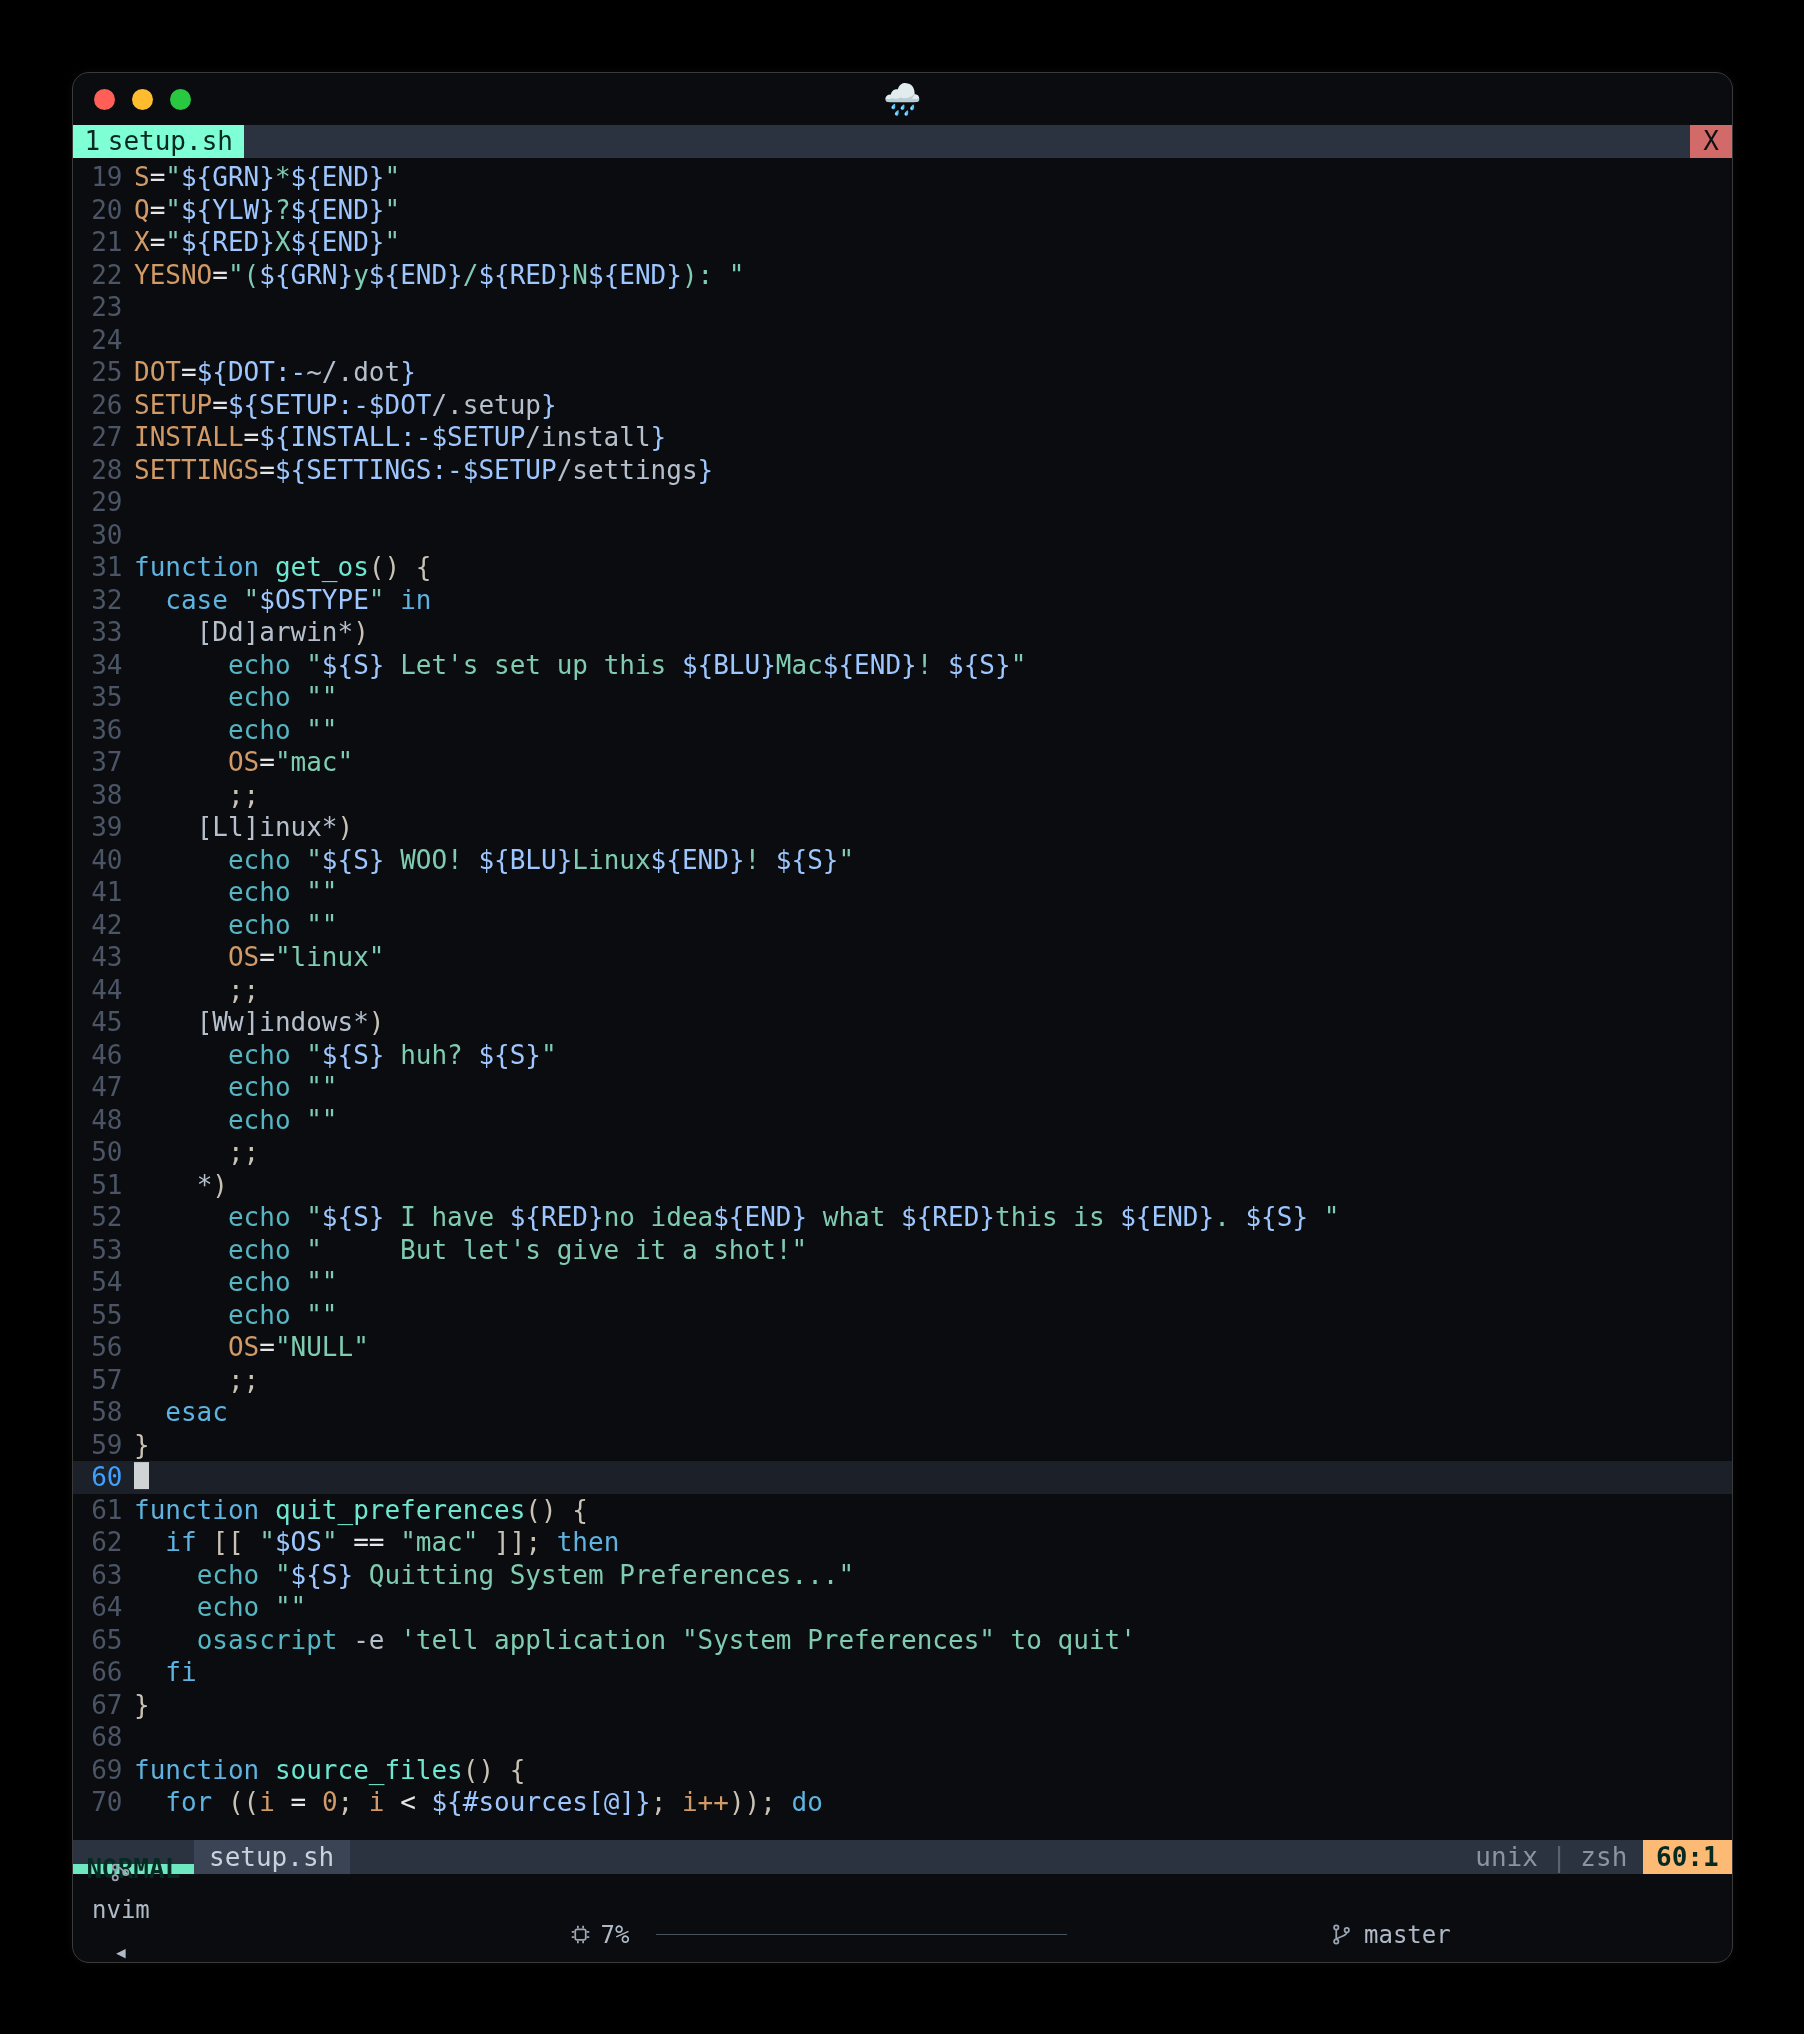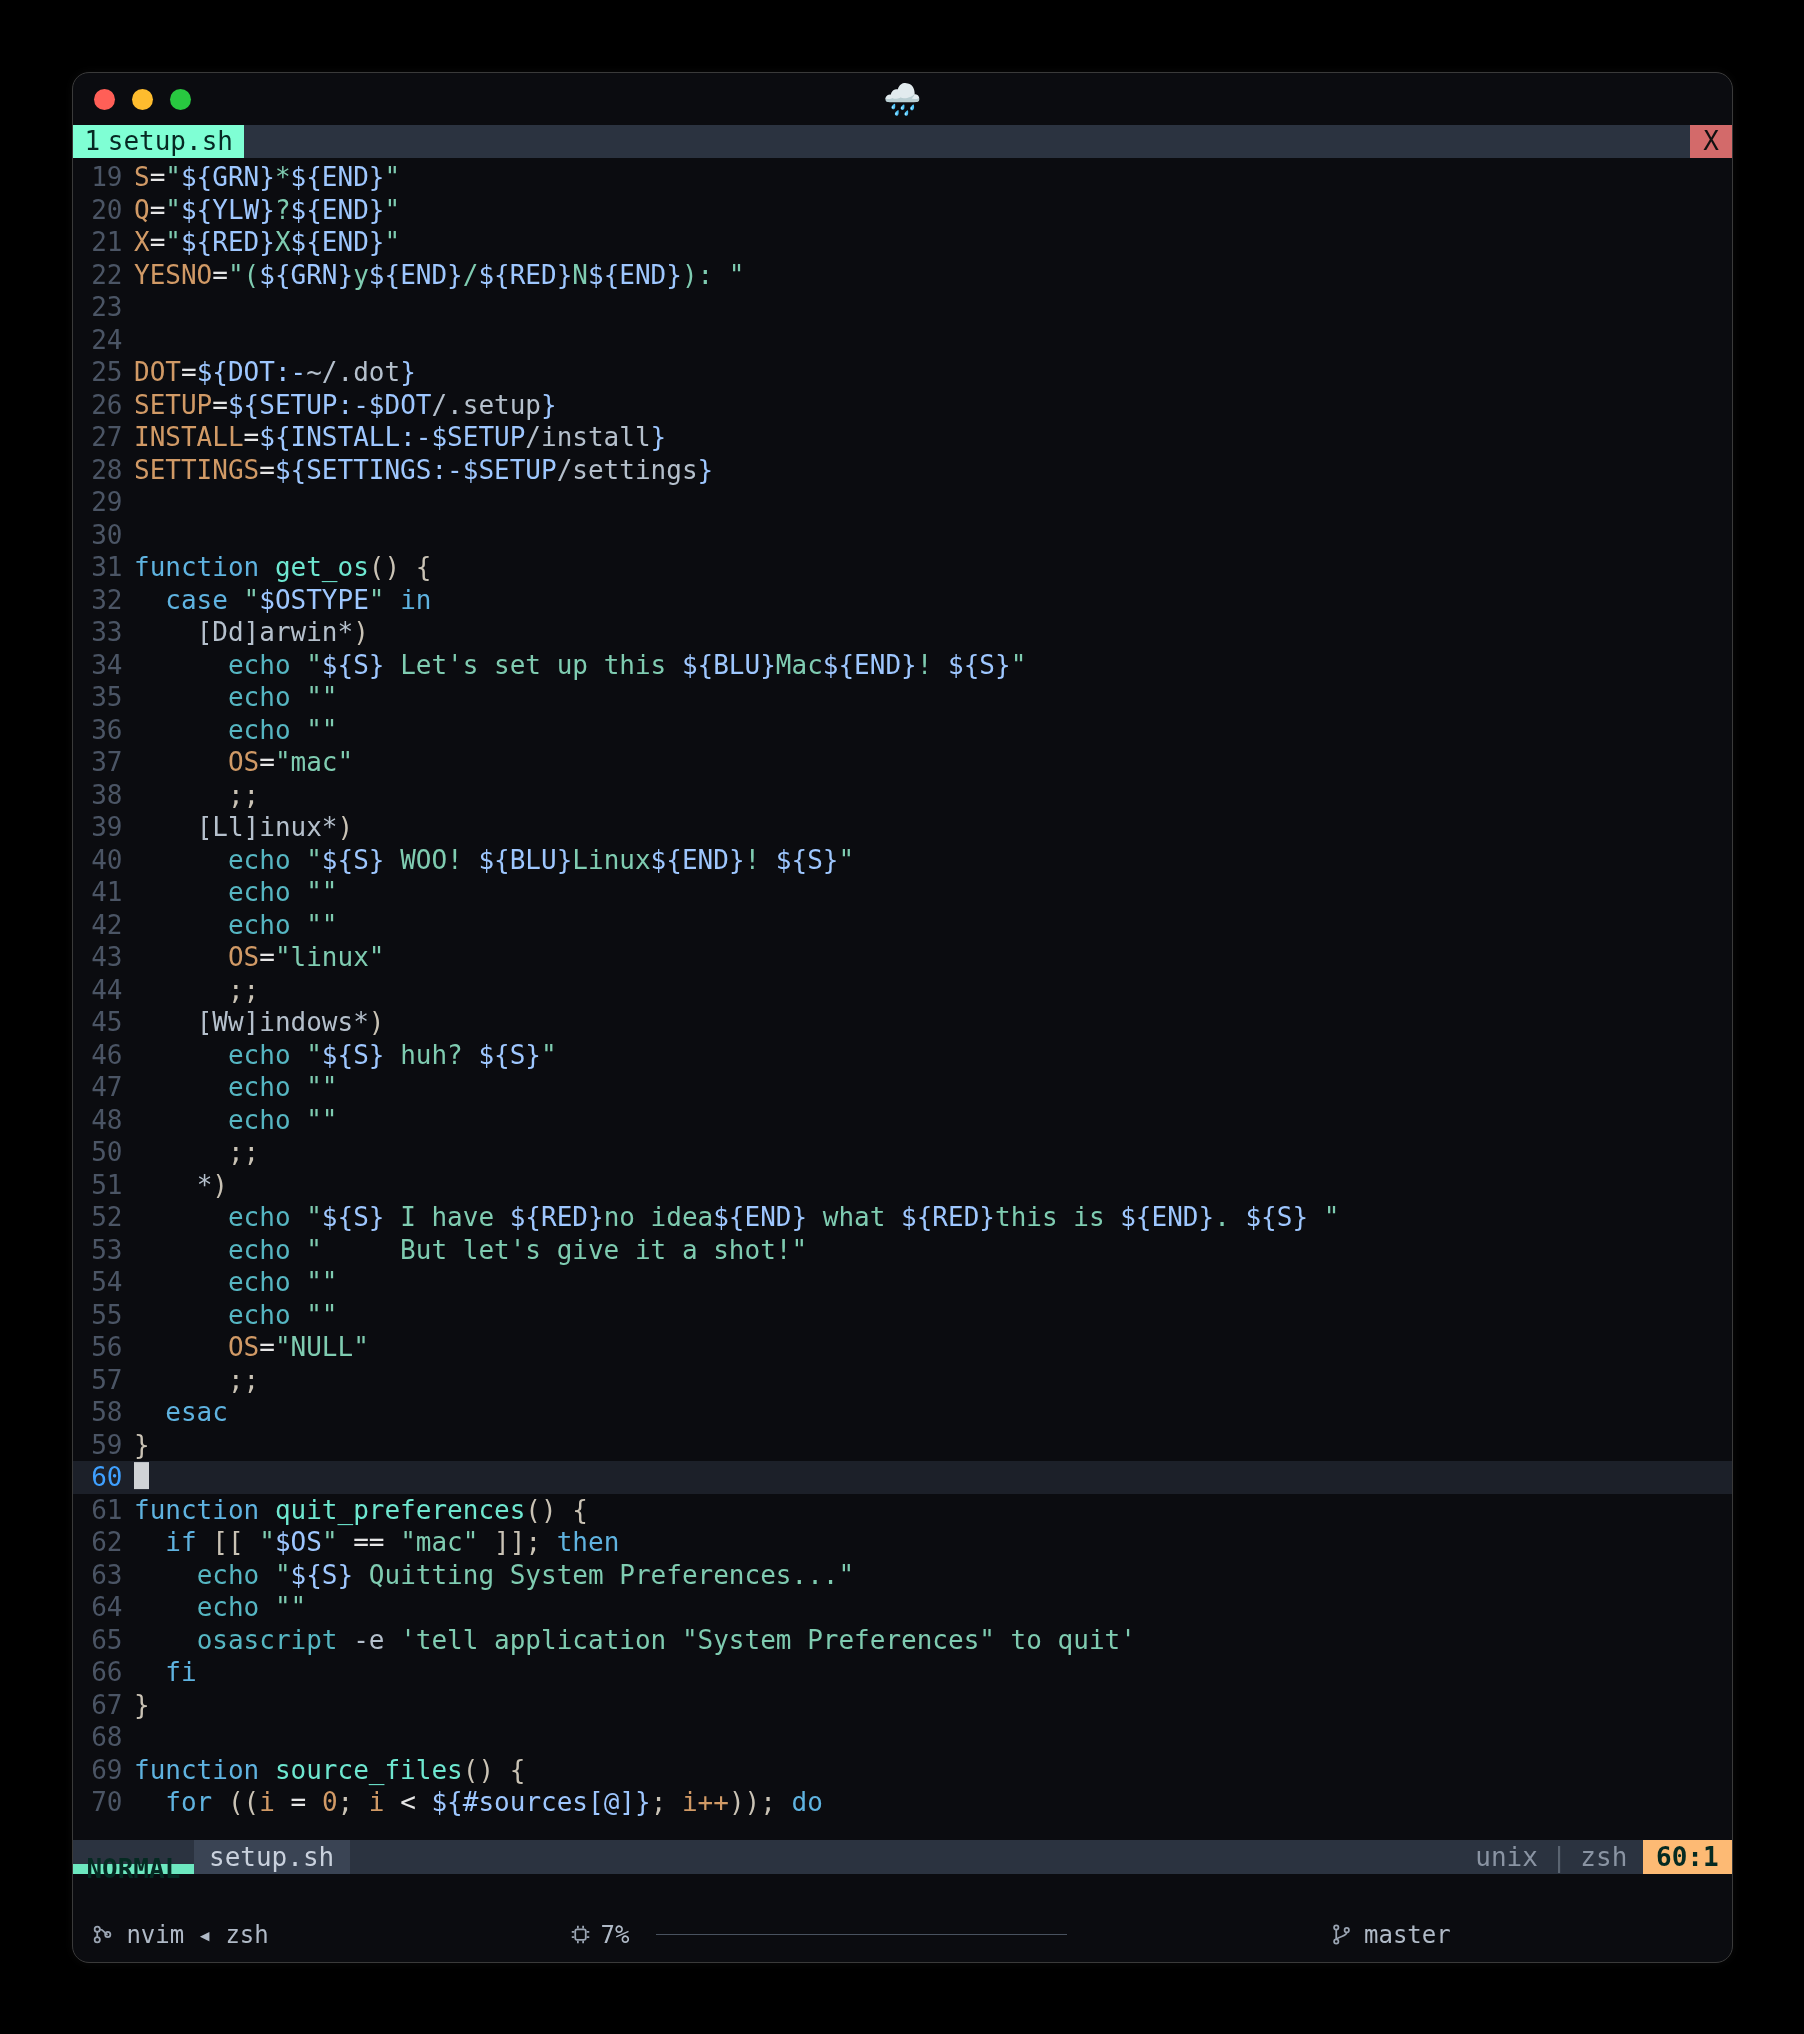--- a/index.html
+++ b/index.html
@@ -109,21 +109,21 @@
 
   .bottombar {
     position: absolute; left: 0; right: 0; bottom: 0;
     height: 55px;
     display: flex; align-items: center;
     padding: 0 19px;
     color: #9aa4b2;
     font-size: 24px;
     gap: 38px;
   }
-  .bottombar .left { display: flex; align-items: center; gap: 13.4px; }
+  .bottombar .left { display: flex; align-items: center; gap: 13.4px; flex-direction: column; }
   .bottombar .center { position: absolute; left: 497px; display: flex; align-items: center; gap: 9.6px; }
   .bottombar .underline {
     width: 411px; border-bottom: 1.9px solid #49525f; margin-left: 17px; height: 1.9px;
   }
   .bottombar .right { position: absolute; left: 1258px; display: flex; align-items: center; gap: 12px; }
   .chip { color: #b0bac7; }
 
   svg.icon { width: 21px; height: 21px; stroke: #9aa4b2; fill: none; stroke-width: 2; }
 </style>
 </head>

